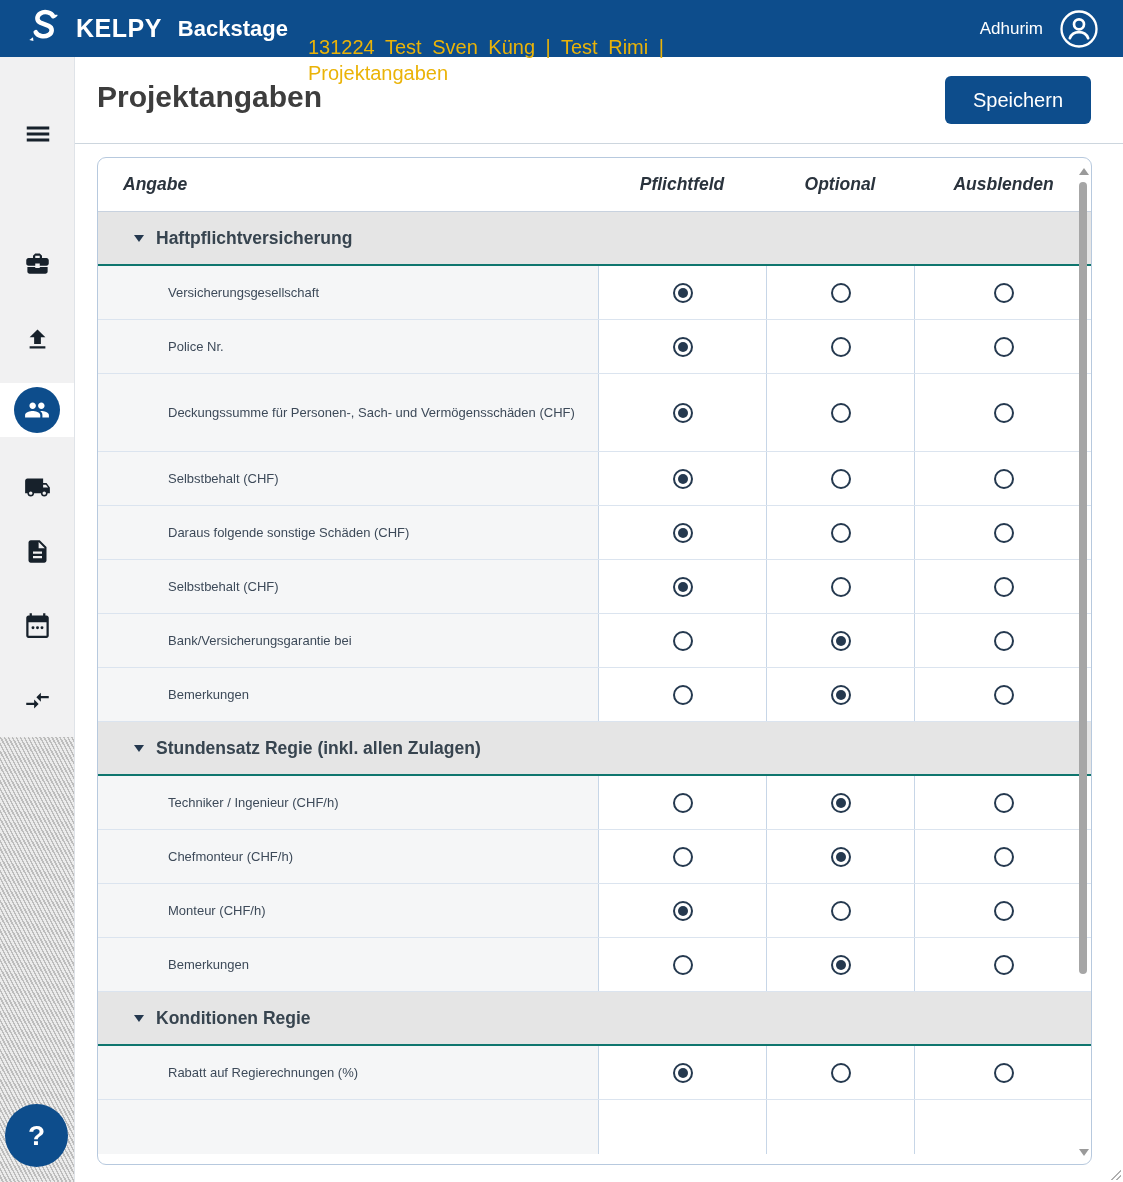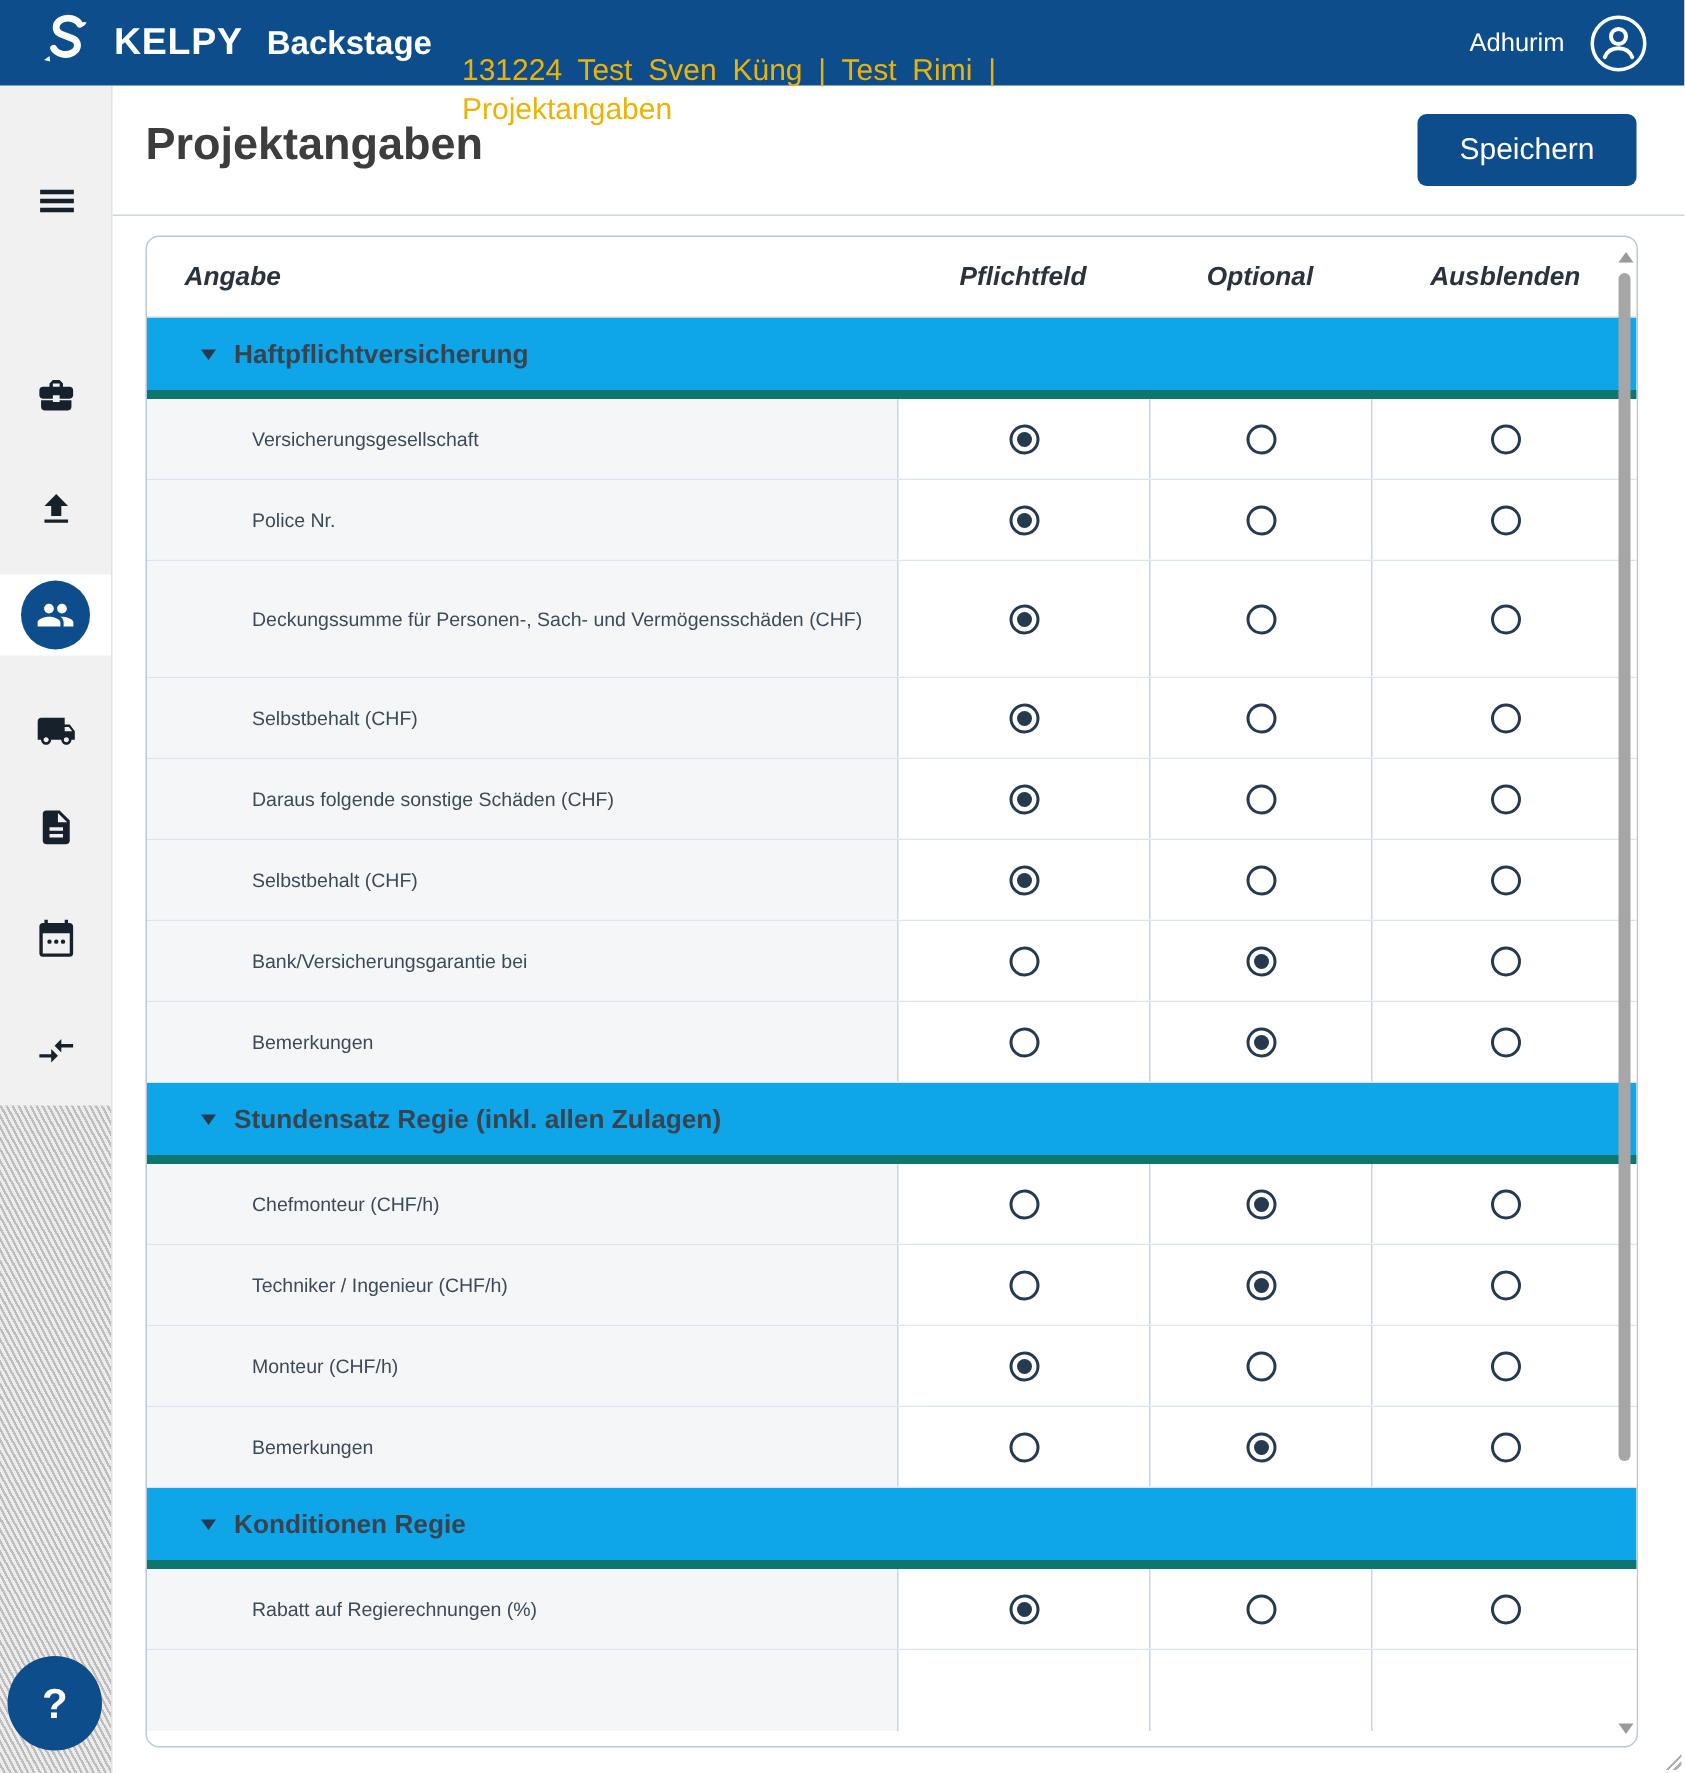--- a/index.html
+++ b/index.html
@@ -61,21 +61,21 @@
   
   .card {
     position:absolute; left:22px; top:100px; width:995px; height:1008px;
     border:1px solid #b7c9de; border-radius:9px; overflow:hidden; background:#fff;
   }
   .trow { display:grid; grid-template-columns:500px 168px 148px 179px; border-bottom:1px solid #dbe4ef; }
   .thead-row { height:54px; border-bottom:1px solid #c8d2df; }
   .th { display:flex; align-items:center; font-size:17.5px; font-weight:bold; color:#2a333d;font-style:italic; }
   .th.first { padding-left:25px; justify-content:flex-start; }
   .th.center { justify-content:center; }
-  .section-row { height:54px; display:flex; align-items:center; background:#0ea5e9; border-bottom:6px solid #0f766e; cursor:pointer;text-align:center; }
+  .section-row { height:54px; display:flex; align-items:center; background:#e5e5e5; border-bottom:2px solid #0f766e; cursor:pointer;text-align:center; }
   .caret {
     width:0; height:0; margin-left:36px;
     border-left:5.5px solid transparent; border-right:5.5px solid transparent; border-top:7px solid #25394f;
   }
   .section-title { margin-left:12px; font-size:17.5px; font-weight:600; color:#37444f; }
   .data-row { min-height:54px; }
   .label-cell {
     background:#f5f6f7; display:flex; align-items:center;
     padding:10px 20px 10px 70px; font-size:13px; color:#3d4a59; line-height:26px;
   }
@@ -295,33 +295,33 @@
           </div>
           <div class="radio-cell">
             <span class="radio"></span>
           </div>
         </div>
         <div class="section-row">
           <span class="caret"></span>
           <span class="section-title">Stundensatz Regie (inkl. allen Zulagen)</span>
         </div>
         <div class="trow data-row">
+          <div class="label-cell">Techniker / Ingenieur (CHF/h)</div>
+          <div class="radio-cell">
+            <span class="radio"></span>
+          </div>
+          <div class="radio-cell">
+            <span class="radio selected"></span>
+          </div>
+          <div class="radio-cell">
+            <span class="radio"></span>
+          </div>
+        </div>
+        <div class="trow data-row">
           <div class="label-cell">Chefmonteur (CHF/h)</div>
-          <div class="radio-cell">
-            <span class="radio"></span>
-          </div>
-          <div class="radio-cell">
-            <span class="radio selected"></span>
-          </div>
-          <div class="radio-cell">
-            <span class="radio"></span>
-          </div>
-        </div>
-        <div class="trow data-row">
-          <div class="label-cell">Techniker / Ingenieur (CHF/h)</div>
           <div class="radio-cell">
             <span class="radio"></span>
           </div>
           <div class="radio-cell">
             <span class="radio selected"></span>
           </div>
           <div class="radio-cell">
             <span class="radio"></span>
           </div>
         </div>

